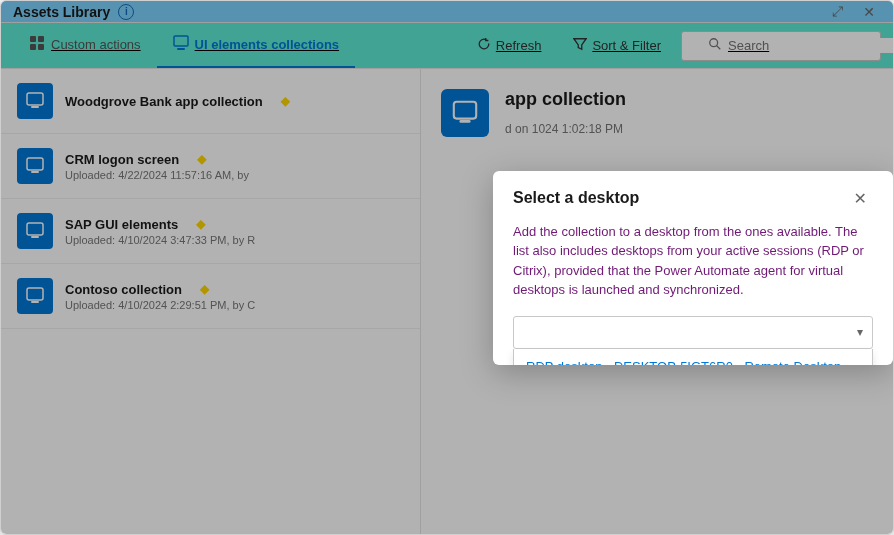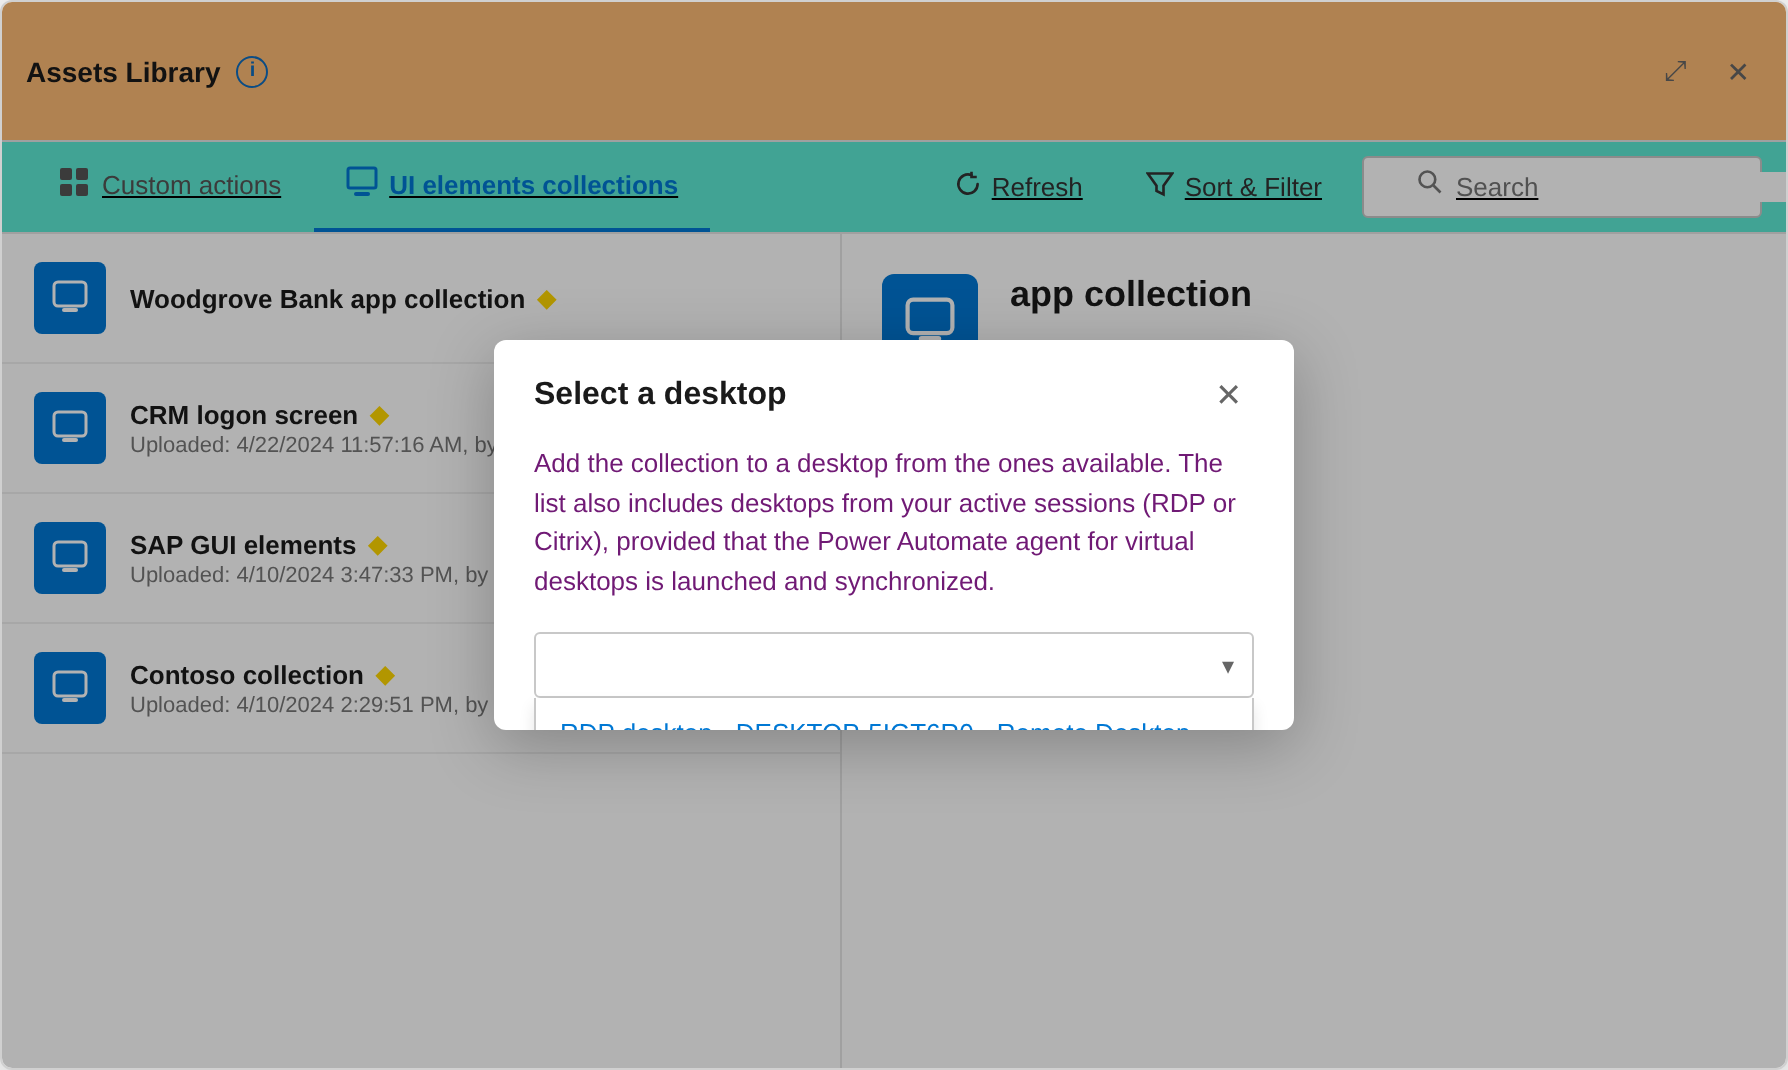--- a/index.html
+++ b/index.html
@@ -21,23 +21,23 @@
       flex-direction: column;
       overflow: hidden;
       box-shadow: 0 4px 20px rgba(0,0,0,0.15);
       position: relative;
     }
     
     .title-bar {
       display: flex;
       align-items: center;
       justify-content: space-between;
-      padding: 24px 12px;
+      padding: 0 12px;
       border-bottom: 1px solid #e5e5e5;
-      background: #fdba74;
+      background: #7dd3fc;
     }
     .title-bar-left {
       display: flex;
       align-items: center;
       gap: 8px;
     }
     .title-text {
       font-size: 14px;
       font-weight: 600;
       color: #1a1a1a;
@@ -170,21 +170,21 @@
     .asset-icon svg {
       fill: #fff;
     }
     .asset-info {
       flex: 1;
       min-width: 0;
     }
     .asset-name {
       display: flex;
       align-items: center;
-      gap: 6px;
+      gap: 18px;
       font-size: 13px;
       font-weight: 600;
       color: #1a1a1a;
     }
     .diamond-icon {
       color: #ffd700;
       font-size: 12px;
     }
     .asset-upload {
       font-size: 11px;
@@ -211,21 +211,21 @@
       font-size: 12px;
       color: #777;
     }
     
     .overlay {
       position: absolute;
       top: 0; left: 0; right: 0; bottom: 0;
       background: rgba(0,0,0,0.3);
       display: flex;
       align-items: center;
-      justify-content: center;
+      justify-content: flex-end;
       z-index: 10;
     }
     
     .dialog {
       background: #fff;
       border-radius: 6px;
       box-shadow: 0 8px 32px rgba(0,0,0,0.25);
       width: 400px;
       padding: 0;
       overflow: hidden;
@@ -302,21 +302,20 @@
       cursor: pointer;
       border-bottom: 1px solid #f0f0f0;
     }
     .dropdown-option.rdp { color: #0078d4; }
     .dropdown-option:last-child { border-bottom: none; }
     
     .detail-top {
       display: flex;
       align-items: flex-start;
       gap: 16px;
-      text-align: right;
     }
     .detail-icon {
       width: 48px;
       height: 48px;
       background: #0078d4;
       border-radius: 6px;
       display: flex;
       align-items: center;
       justify-content: center;
       flex-shrink: 0;

